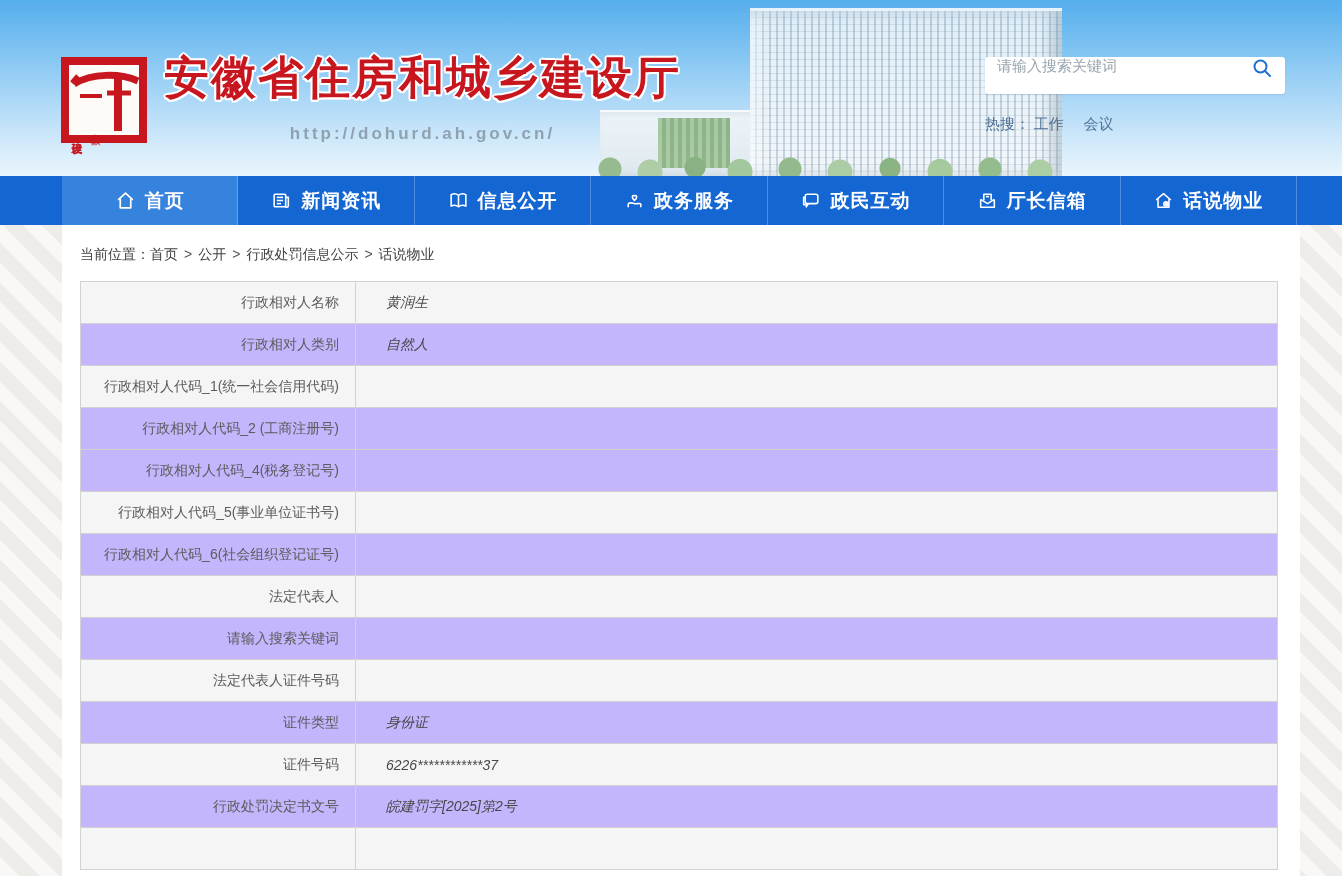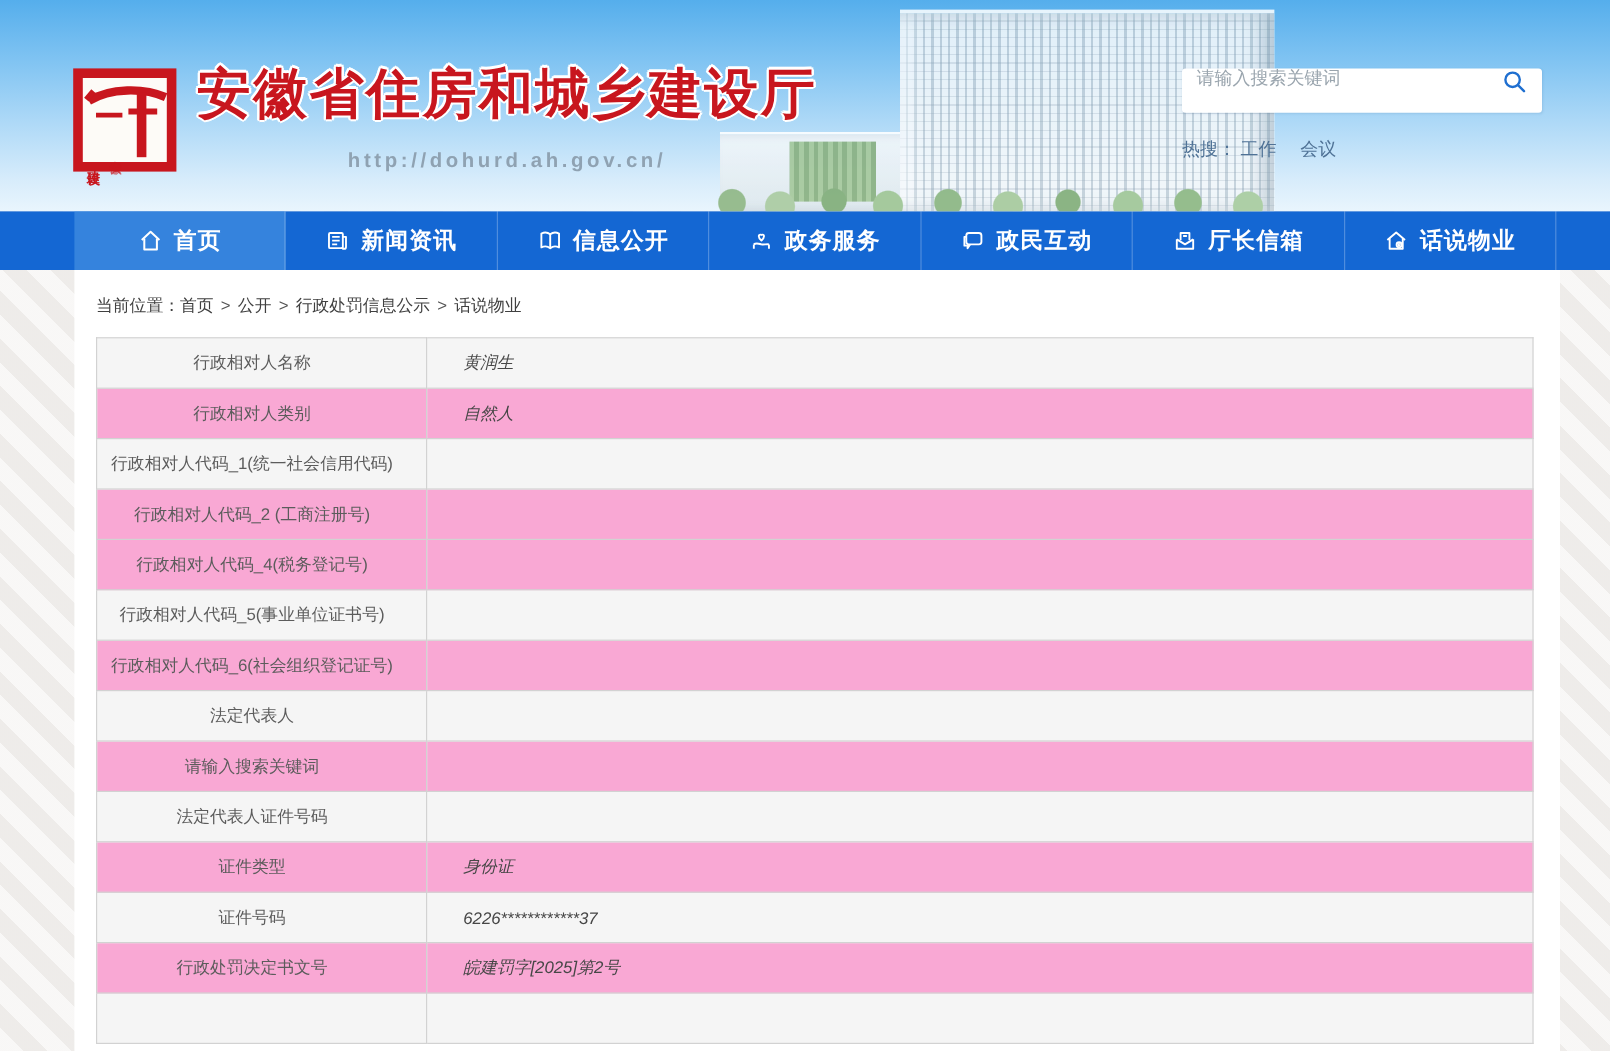--- a/index.html
+++ b/index.html
@@ -95,23 +95,23 @@
   .nav-item.active { background:#3583dd; }
   .nav-item svg { display:block; }
 
   
   .content { background:#fff; margin:0 42px 0 62px; height:651px; overflow:hidden; }
   .breadcrumb { padding:21px 0 17px 18px; font-size:14px; color:#404040; }
   .breadcrumb .bc-link { cursor:pointer; }
   .breadcrumb .bc-sep { margin:0 6px; color:#555; }
 
   table.penalty { border-collapse:collapse; margin-left:18px; width:1198px; font-size:14px; table-layout:fixed; }
-  table.penalty td { border:1px solid #d2d2d2; height:42px; background:#f9a8d4; }
+  table.penalty td { border:1px solid #d2d2d2; height:42px; background:#c4b5fd; }
   table.penalty tr.alt td { background:#f5f5f5; }
-  td.cell-label { width:275px; text-align:center; padding-right:16px; color:#5c5c5c; }
+  td.cell-label { width:275px; text-align:right; padding-right:16px; color:#5c5c5c; }
   td.cell-value { padding-left:30px; color:#474747;font-style:italic; }
 </style>
 </head>
 <body>
 
 <div class="header">
 
   <div class="building">
     <div class="annex"></div>
     <div class="green-wall"></div>

